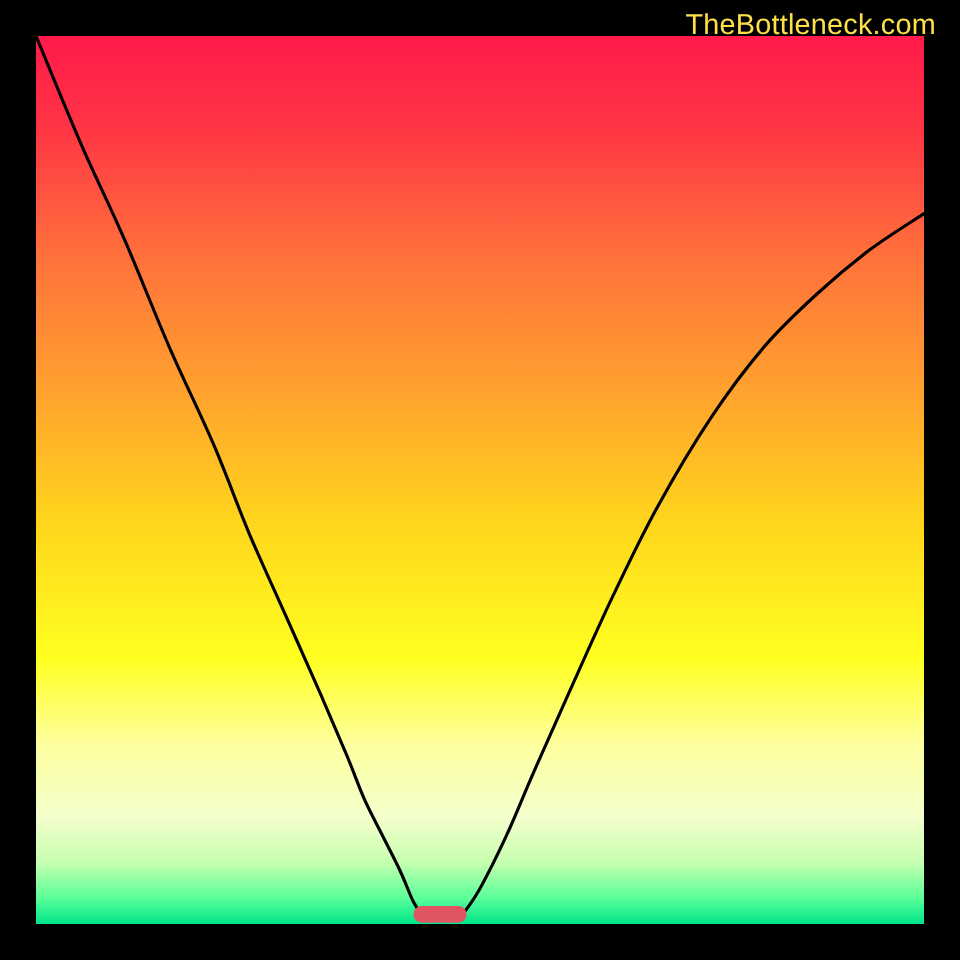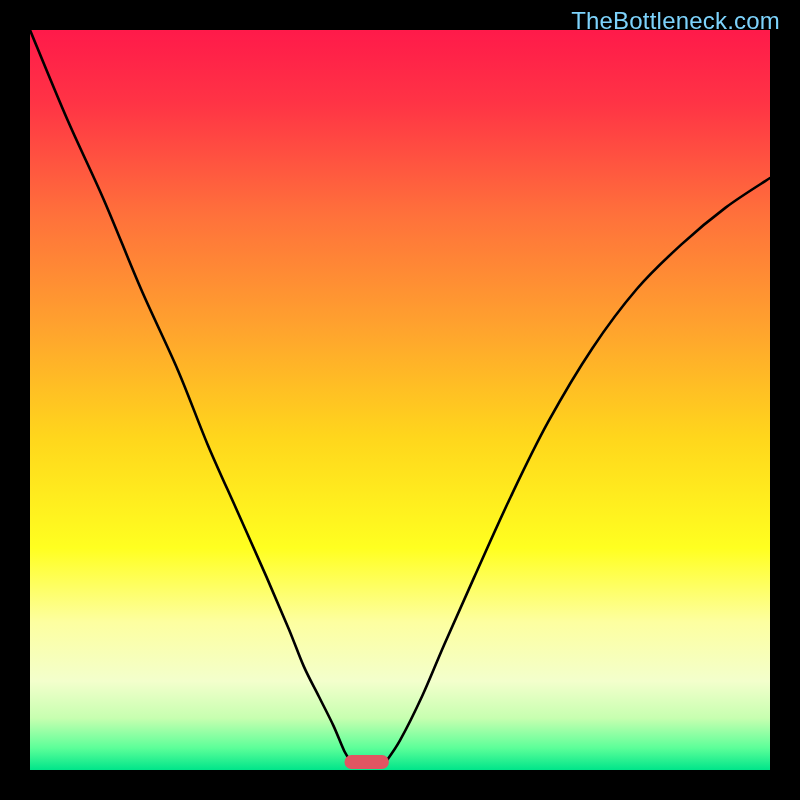--- a/index.html
+++ b/index.html
@@ -22,21 +22,21 @@
     left: 30px;
     top: 30px;
     width: 740px;
     height: 740px;
     box-sizing: border-box;
   }
   .watermark {
     position: absolute;
     top: 7px;
     right: 20px;
-    color: #7dd3fc;
+    color: #fde047;
     font-size: 24px;
     font-weight: 500;
     letter-spacing: 0.2px;
     user-select: none;
   }
   svg {
     display: block;
   }
 </style>
 </head>

